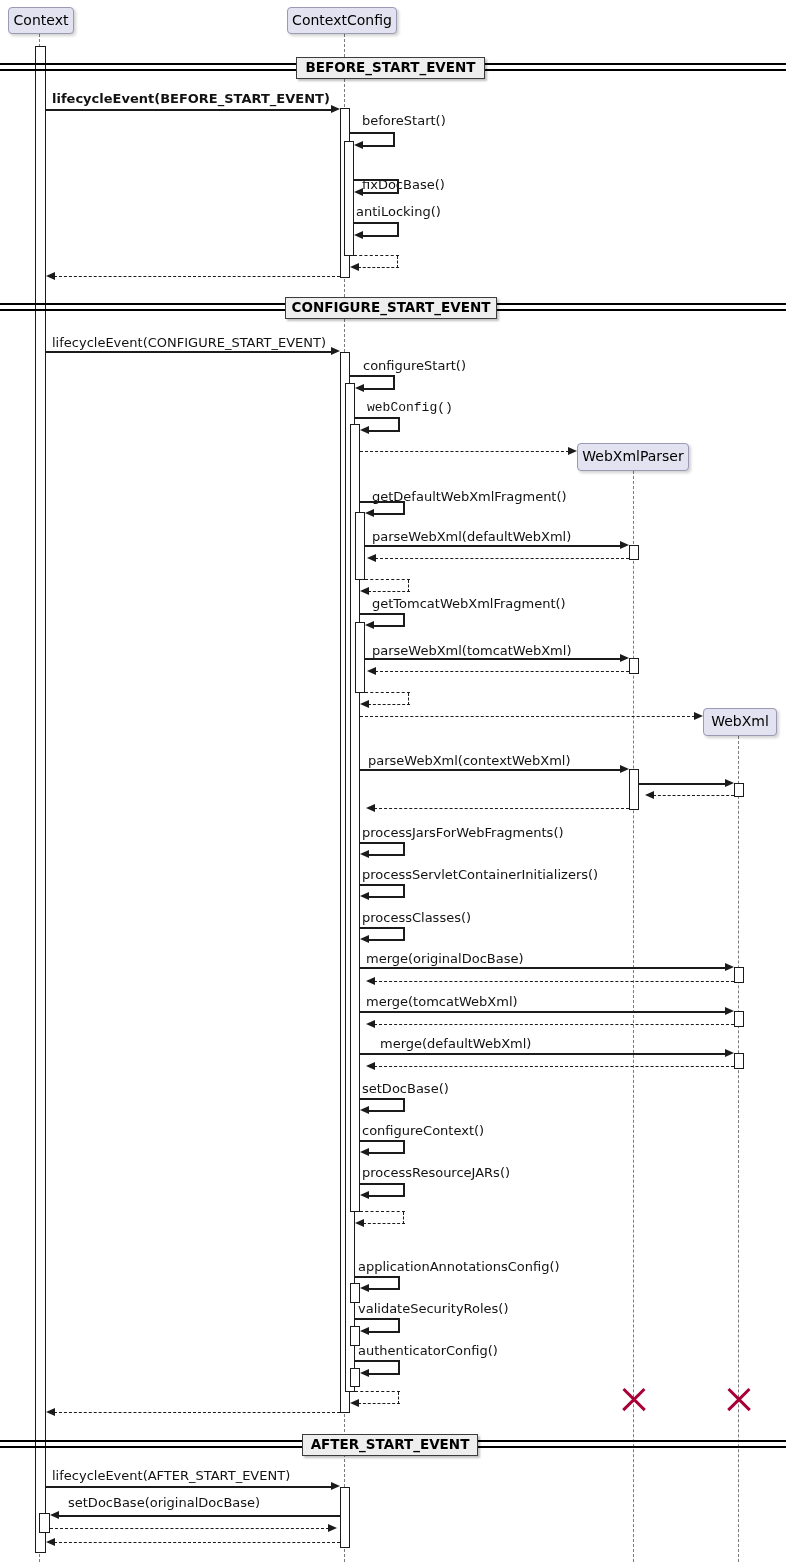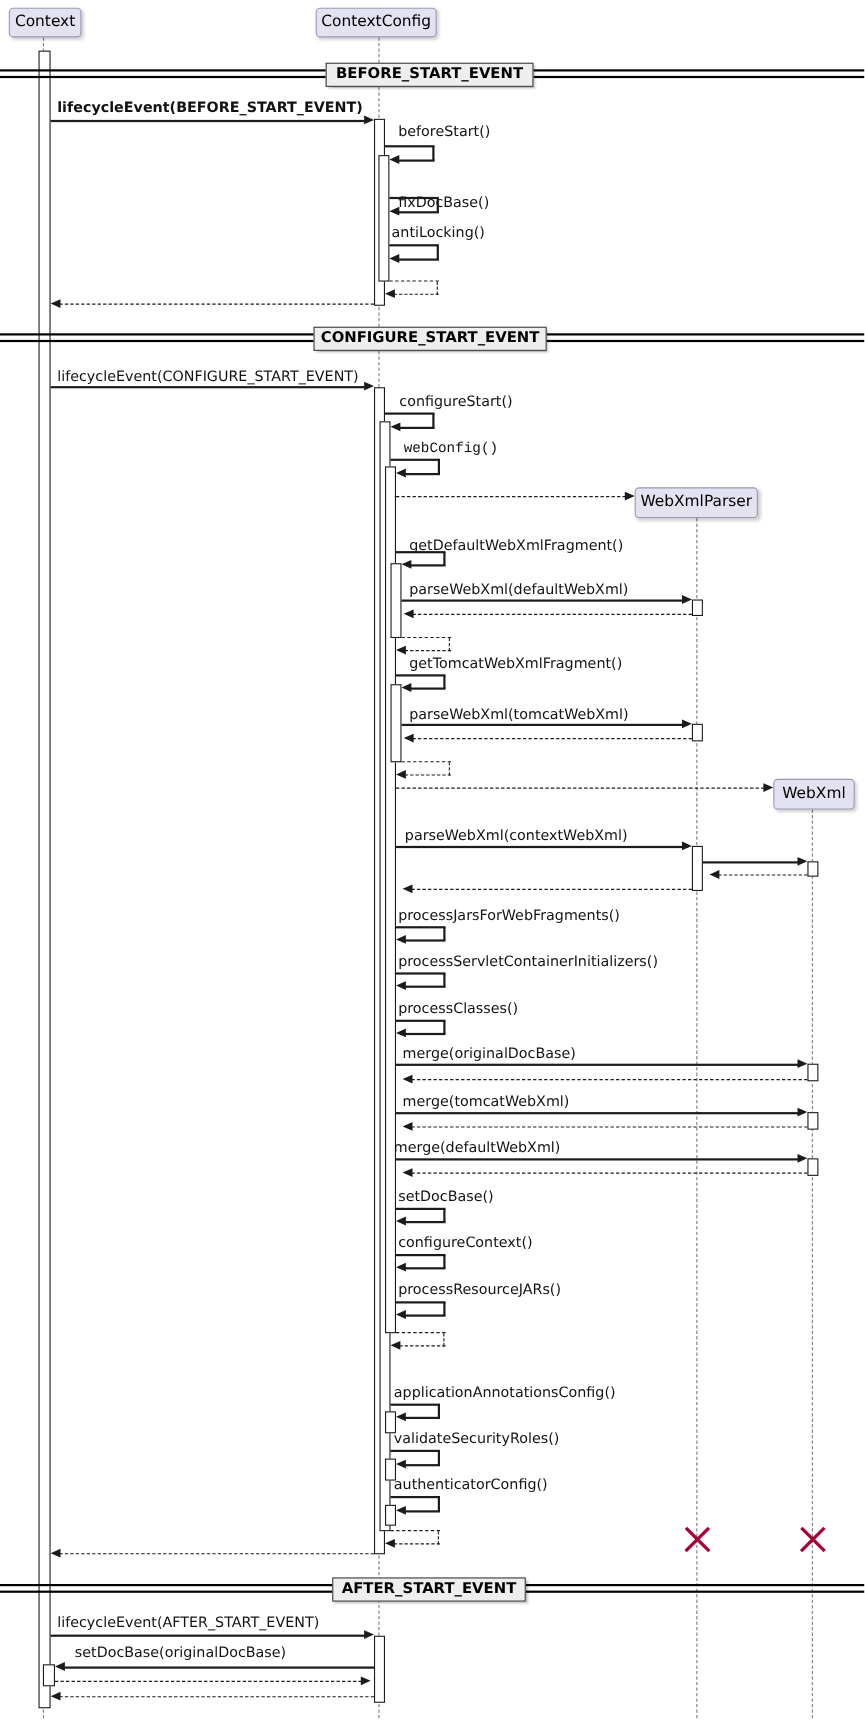--- a/index.html
+++ b/index.html
@@ -164,21 +164,21 @@
     <div class="msg-label" style="left: 366px; top: 952px; z-index: 5;">merge(originalDocBase)</div>
     <div class="hline" style="left: 360px; top: 967.2px; width: 366px; z-index: 5;"></div>
     <div class="head-r" style="left: 725px; top: 963.2px; z-index: 5;"></div>
     <div class="dhline" style="left: 374px; top: 981.2px; width: 360px; z-index: 5;"></div>
     <div class="head-l" style="left: 366px; top: 977.2px; z-index: 5;"></div>
     <div class="msg-label" style="left: 366px; top: 995px; z-index: 5;">merge(tomcatWebXml)</div>
     <div class="hline" style="left: 360px; top: 1011.2px; width: 366px; z-index: 5;"></div>
     <div class="head-r" style="left: 725px; top: 1007.2px; z-index: 5;"></div>
     <div class="dhline" style="left: 374px; top: 1024.2px; width: 360px; z-index: 5;"></div>
     <div class="head-l" style="left: 366px; top: 1020.2px; z-index: 5;"></div>
-    <div class="msg-label" style="left: 358px; top: 1037px; z-index: 5;">merge(defaultWebXml)</div>
+    <div class="msg-label" style="left: 380px; top: 1037px; z-index: 5;">merge(defaultWebXml)</div>
     <div class="hline" style="left: 360px; top: 1053.2px; width: 366px; z-index: 5;"></div>
     <div class="head-r" style="left: 725px; top: 1049.2px; z-index: 5;"></div>
     <div class="dhline" style="left: 374px; top: 1066.2px; width: 360px; z-index: 5;"></div>
     <div class="head-l" style="left: 366px; top: 1062.2px; z-index: 5;"></div>
     <div class="msg-label" style="left: 362px; top: 1082px; z-index: 5;">setDocBase()</div>
     <div class="hline" style="left: 360px; top: 1098.2px; width: 45px; z-index: 5;"></div>
     <div class="vline" style="left: 403.4px; top: 1099px; height: 12px; z-index: 5;"></div>
     <div class="hline" style="left: 368px; top: 1110.2px; width: 37px; z-index: 5;"></div>
     <div class="head-l" style="left: 360px; top: 1106.2px; z-index: 5;"></div>
     <div class="msg-label" style="left: 362px; top: 1124px; z-index: 5;">configureContext()</div>

